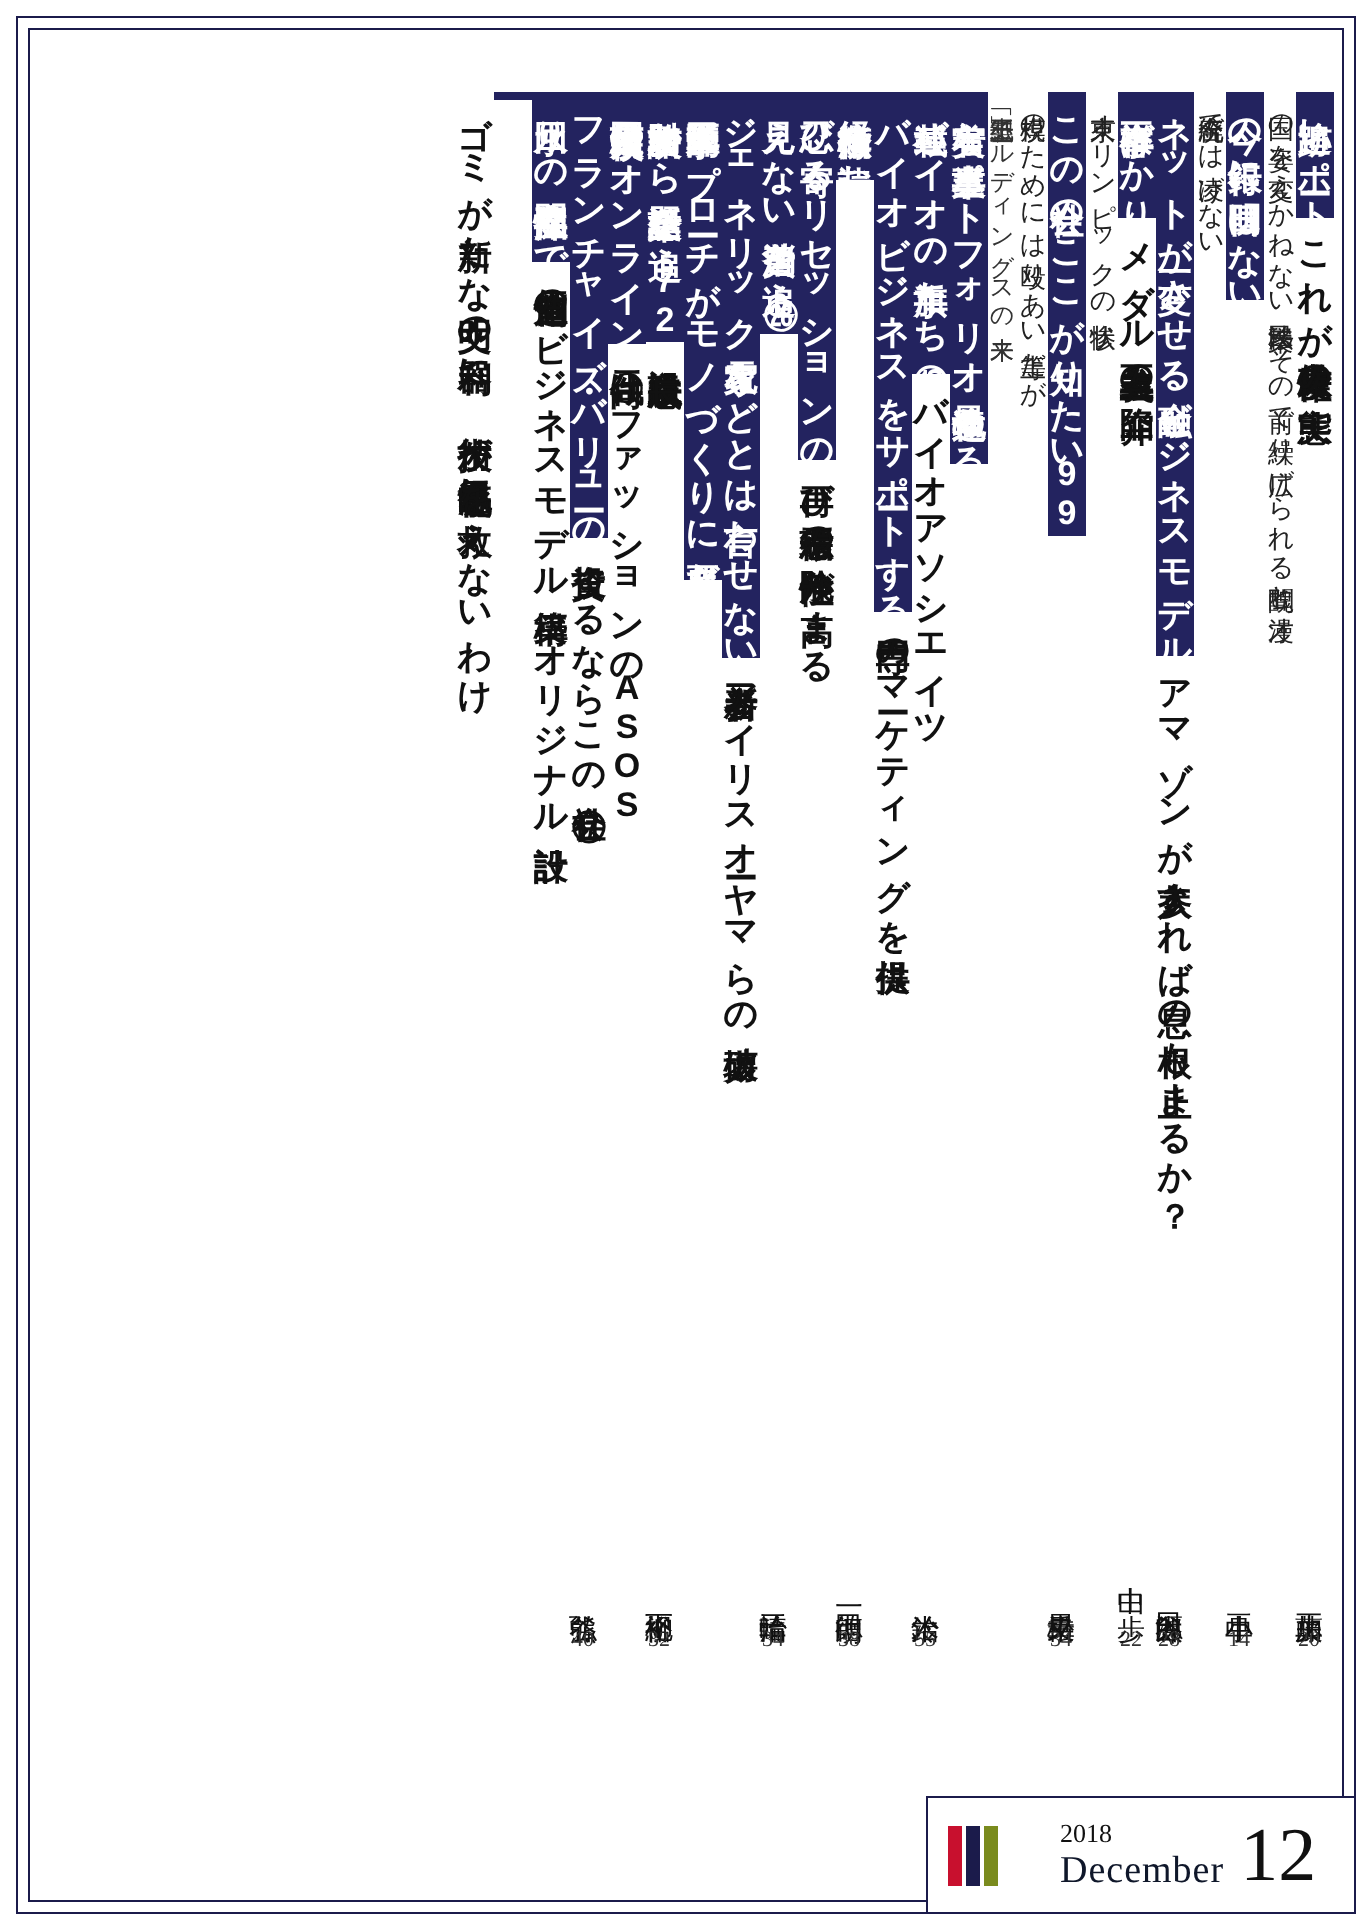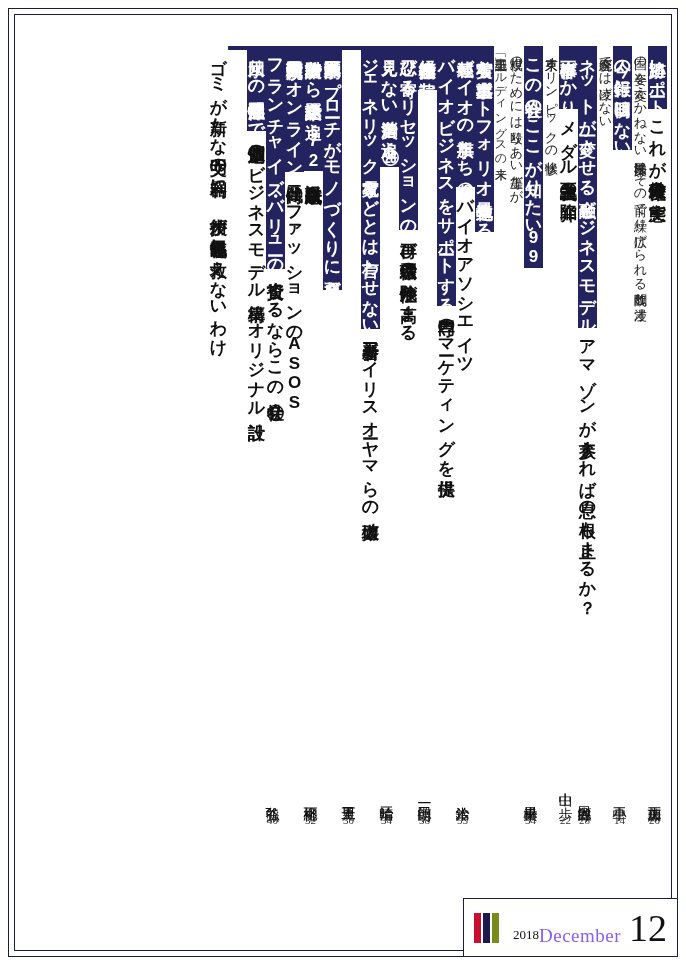--- a/index.html
+++ b/index.html
@@ -161,31 +161,31 @@
   #datebox .yeartext {
     font-family: "Liberation Serif", serif;
     font-size: 13px;
     color: #111111;
     text-align: right;
     line-height: 1.1;
   }
   #datebox .monthtext {
     font-family: "Liberation Serif", serif;
     font-size: 19px;
-    color: #8b5cf6;
+    color: #0f172a;
     letter-spacing: 0.5px;
   }
   #datebox .bignum {
     font-family: "Liberation Serif", serif;
     font-size: 38px;
     color: #111111;
     margin-left: 8px;
     line-height: 1;
   }
-  .datecol { display: flex; flex-direction: row; align-items: center; }
+  .datecol { display: flex; flex-direction: column; align-items: flex-start; margin-left: 17px; }
   .daterow { display: flex; align-items: flex-end; }
 </style>
 </head>
 <body>
 
 <div id="page">
   <div class="frame-outer"></div>
   <div class="frame-inner"></div>
   <div class="frame-band"></div>
 
@@ -239,25 +239,20 @@
       <div class="entry">
         <div class="col headline"><span class="hl">忍び寄るリセッションの兆候</span><span class="plain">再び悪循環の危険性が高まる</span></div>
       </div>
       <div class="entry">
         <div class="col headline"><span class="hl">見えない消費を追う㉘</span></div>
         <div class="author">三輪晴治</div>
         <div class="pagenum">34</div>
       </div>
       <div class="entry">
         <div class="col headline"><span class="hl">ジェネリック家電などとは言わせない</span><span class="plain">新参者アイリスオーヤマらの破壊力</span></div>
-      </div>
-      <div class="entry">
-        <div class="col headline"><span class="hl">前方注意</span></div>
-        <div class="author">児玉万里子</div>
-        <div class="pagenum">30</div>
       </div>
       <div class="entry">
         <div class="col headline"><span class="hl">東洋医学的アプローチがモノづくりに必要だ</span></div>
       </div>
       <div class="entry">
         <div class="col headline"><span class="hl">財務諸表から話題企業を追う72</span><span class="plain">設立以来急成長</span></div>
         <div class="author">柳下裕紀</div>
         <div class="pagenum">32</div>
       </div>
       <div class="entry">

